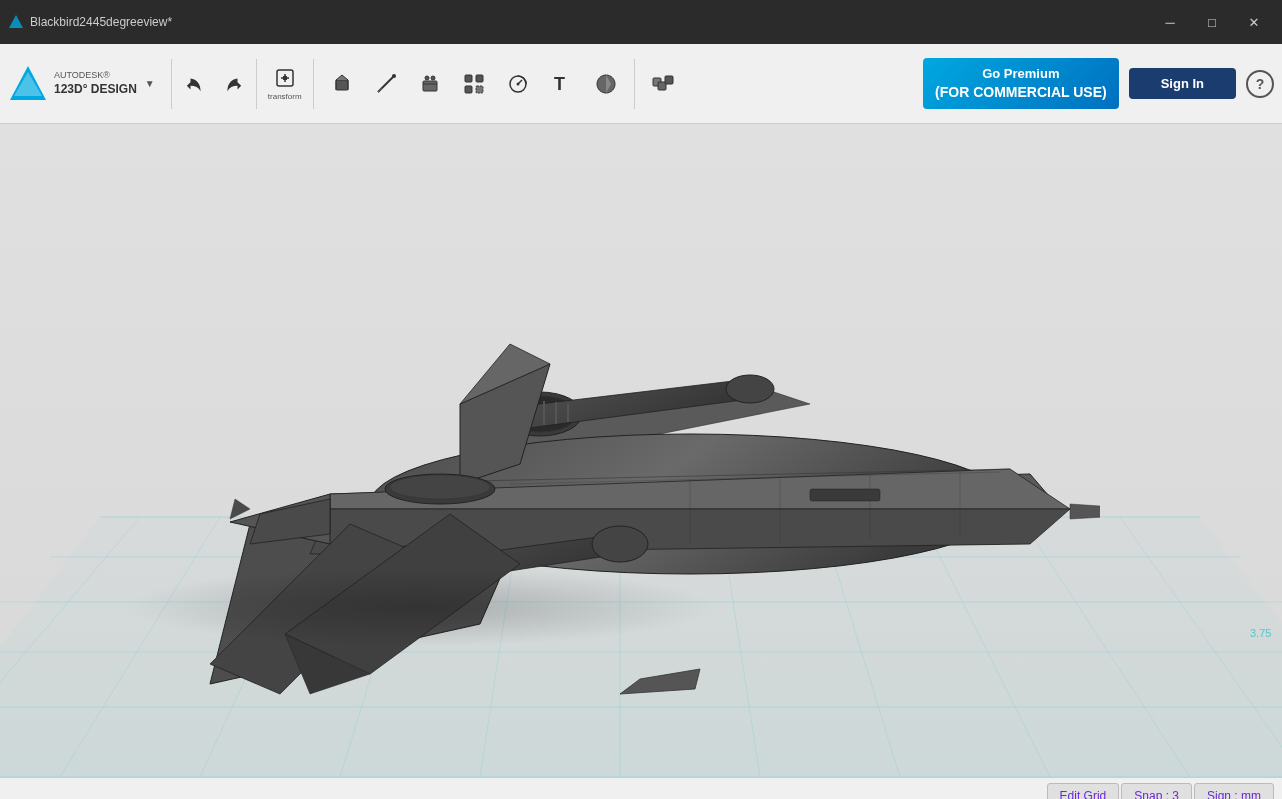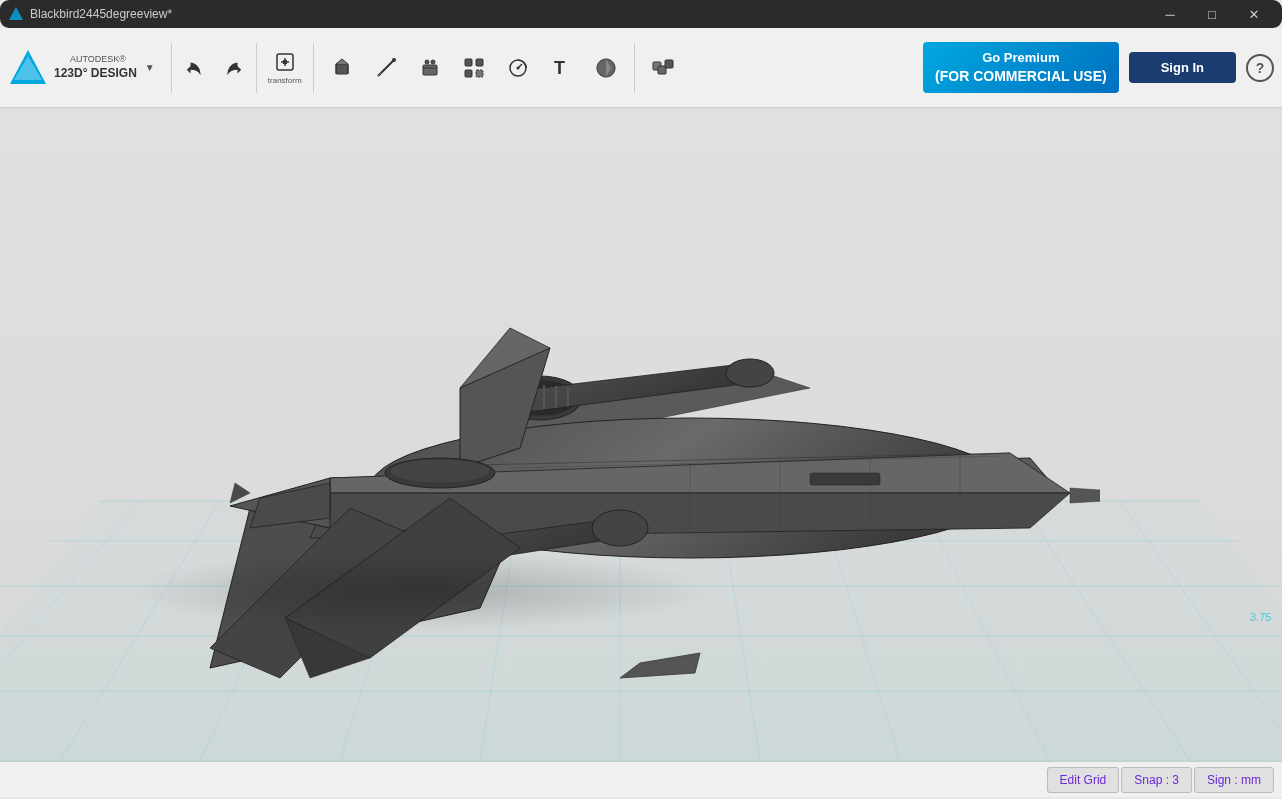--- a/index.html
+++ b/index.html
@@ -1,21 +1,21 @@
 <!DOCTYPE html>
 <html><head>
   <meta charset="utf-8">
   <style>
     * { margin: 0; padding: 0; box-sizing: border-box; }
     body { width: 1282px; height: 799px; overflow: hidden; font-family: 'Segoe UI', Arial, sans-serif; background: #e8e8e8; user-select: none; }
 
     
     #titlebar {
-      width: 100%; height: 28px; background: #2b2b2b; display: flex; align-items: center; justify-content: space-between;
-      padding: 8px 8px; color: #ccc; font-size: 12px; border-radius: 9px;
+      width: 100%; height: 44px; background: #2b2b2b; display: flex; align-items: center; justify-content: space-between;
+      padding: 8px 8px; color: #ccc; font-size: 12px;
     }
     #titlebar-left { display: flex; align-items: center; gap: 6px; }
     #titlebar-icon { width: 16px; height: 16px; }
     #titlebar-controls { display: flex; gap: 2px; }
     .titlebar-btn { width: 40px; height: 30px; display: flex; align-items: center; justify-content: center; cursor: pointer; color: #ccc; font-size: 13px; }
 
     
     #toolbar {
       width: 100%; height: 80px; background: #f0f0f0; border-bottom: 1px solid #ccc;
       display: flex; align-items: center; padding: 0 8px; gap: 4px;
@@ -88,21 +88,21 @@
 </div>
 
 <div id="toolbar">
 
   <div id="logo-area">
     <svg id="logo-triangle" viewBox="0 0 40 40">
       <polygon points="20,2 38,36 2,36" fill="#00a8e0"></polygon>
       <polygon points="20,8 34,32 6,32" fill="white" opacity="0.3"></polygon>
     </svg>
     <div id="logo-text">
-      <div style="font-size:9px;color:#555;margin-left:16px;">AUTODESK®</div>
+      <div style="font-size:9px;color:#555;">AUTODESK®</div>
       <span style="font-size:12px;font-weight:bold;color:#333;text-align:right;">123D° DESIGN</span>
     </div>
     <span id="dropdown-arrow">▼</span>
   </div>
 
   <div class="toolbar-separator"></div>
 
   <div class="nav-btn" title="Undo">
     <svg viewBox="0 0 24 24" width="22" height="22">
         <path d="M6 10l-4 4 4 4V14c5 0 9 2 11 6 0-8-4-13-11-14v-4z" fill="#333"></path>

